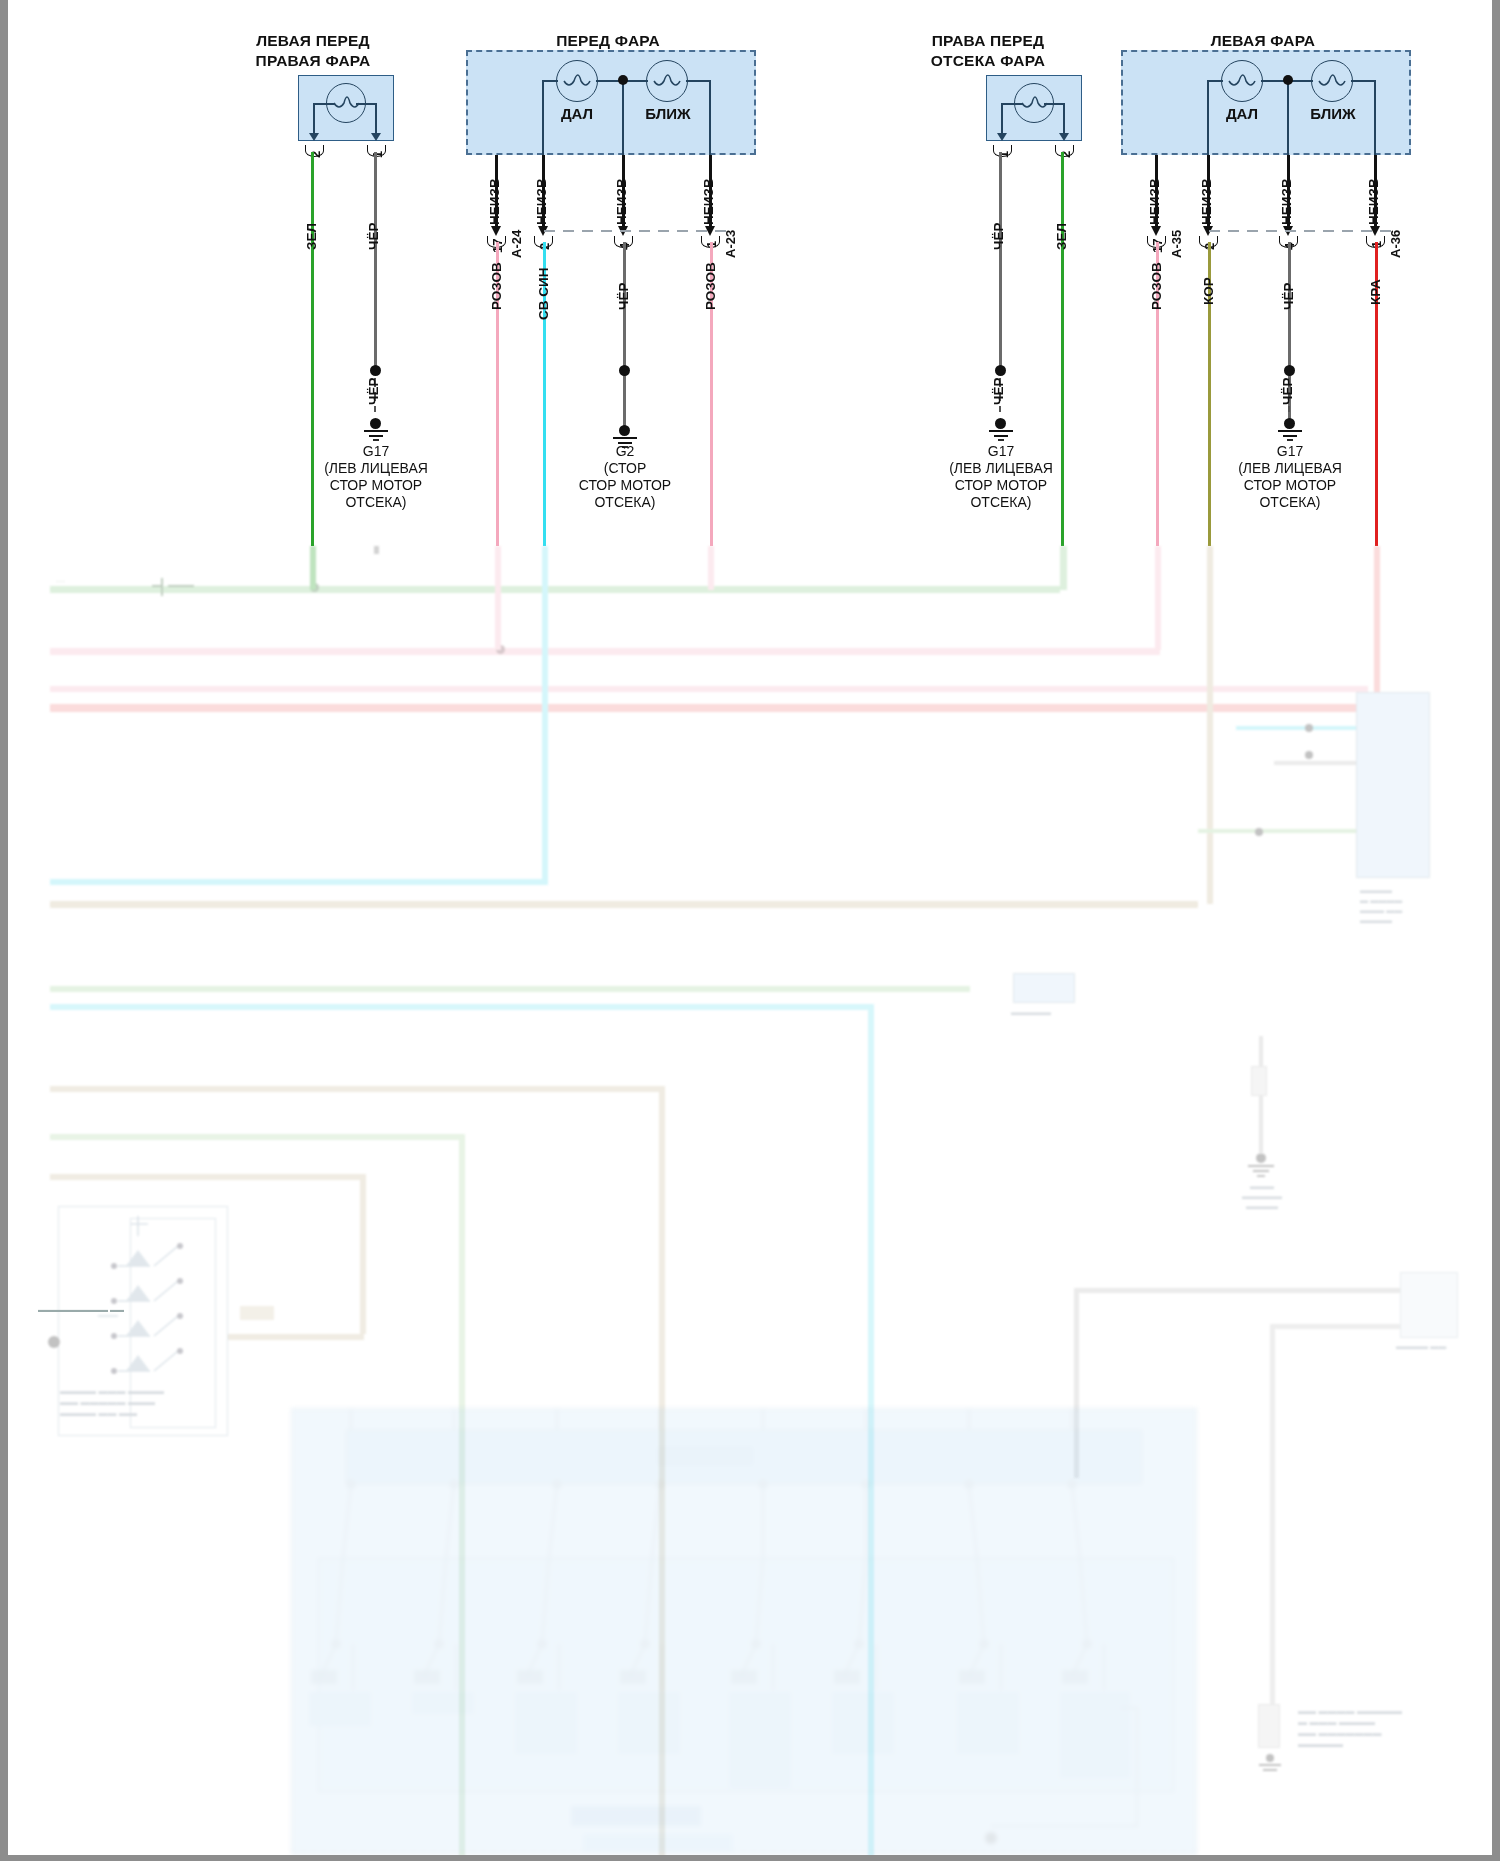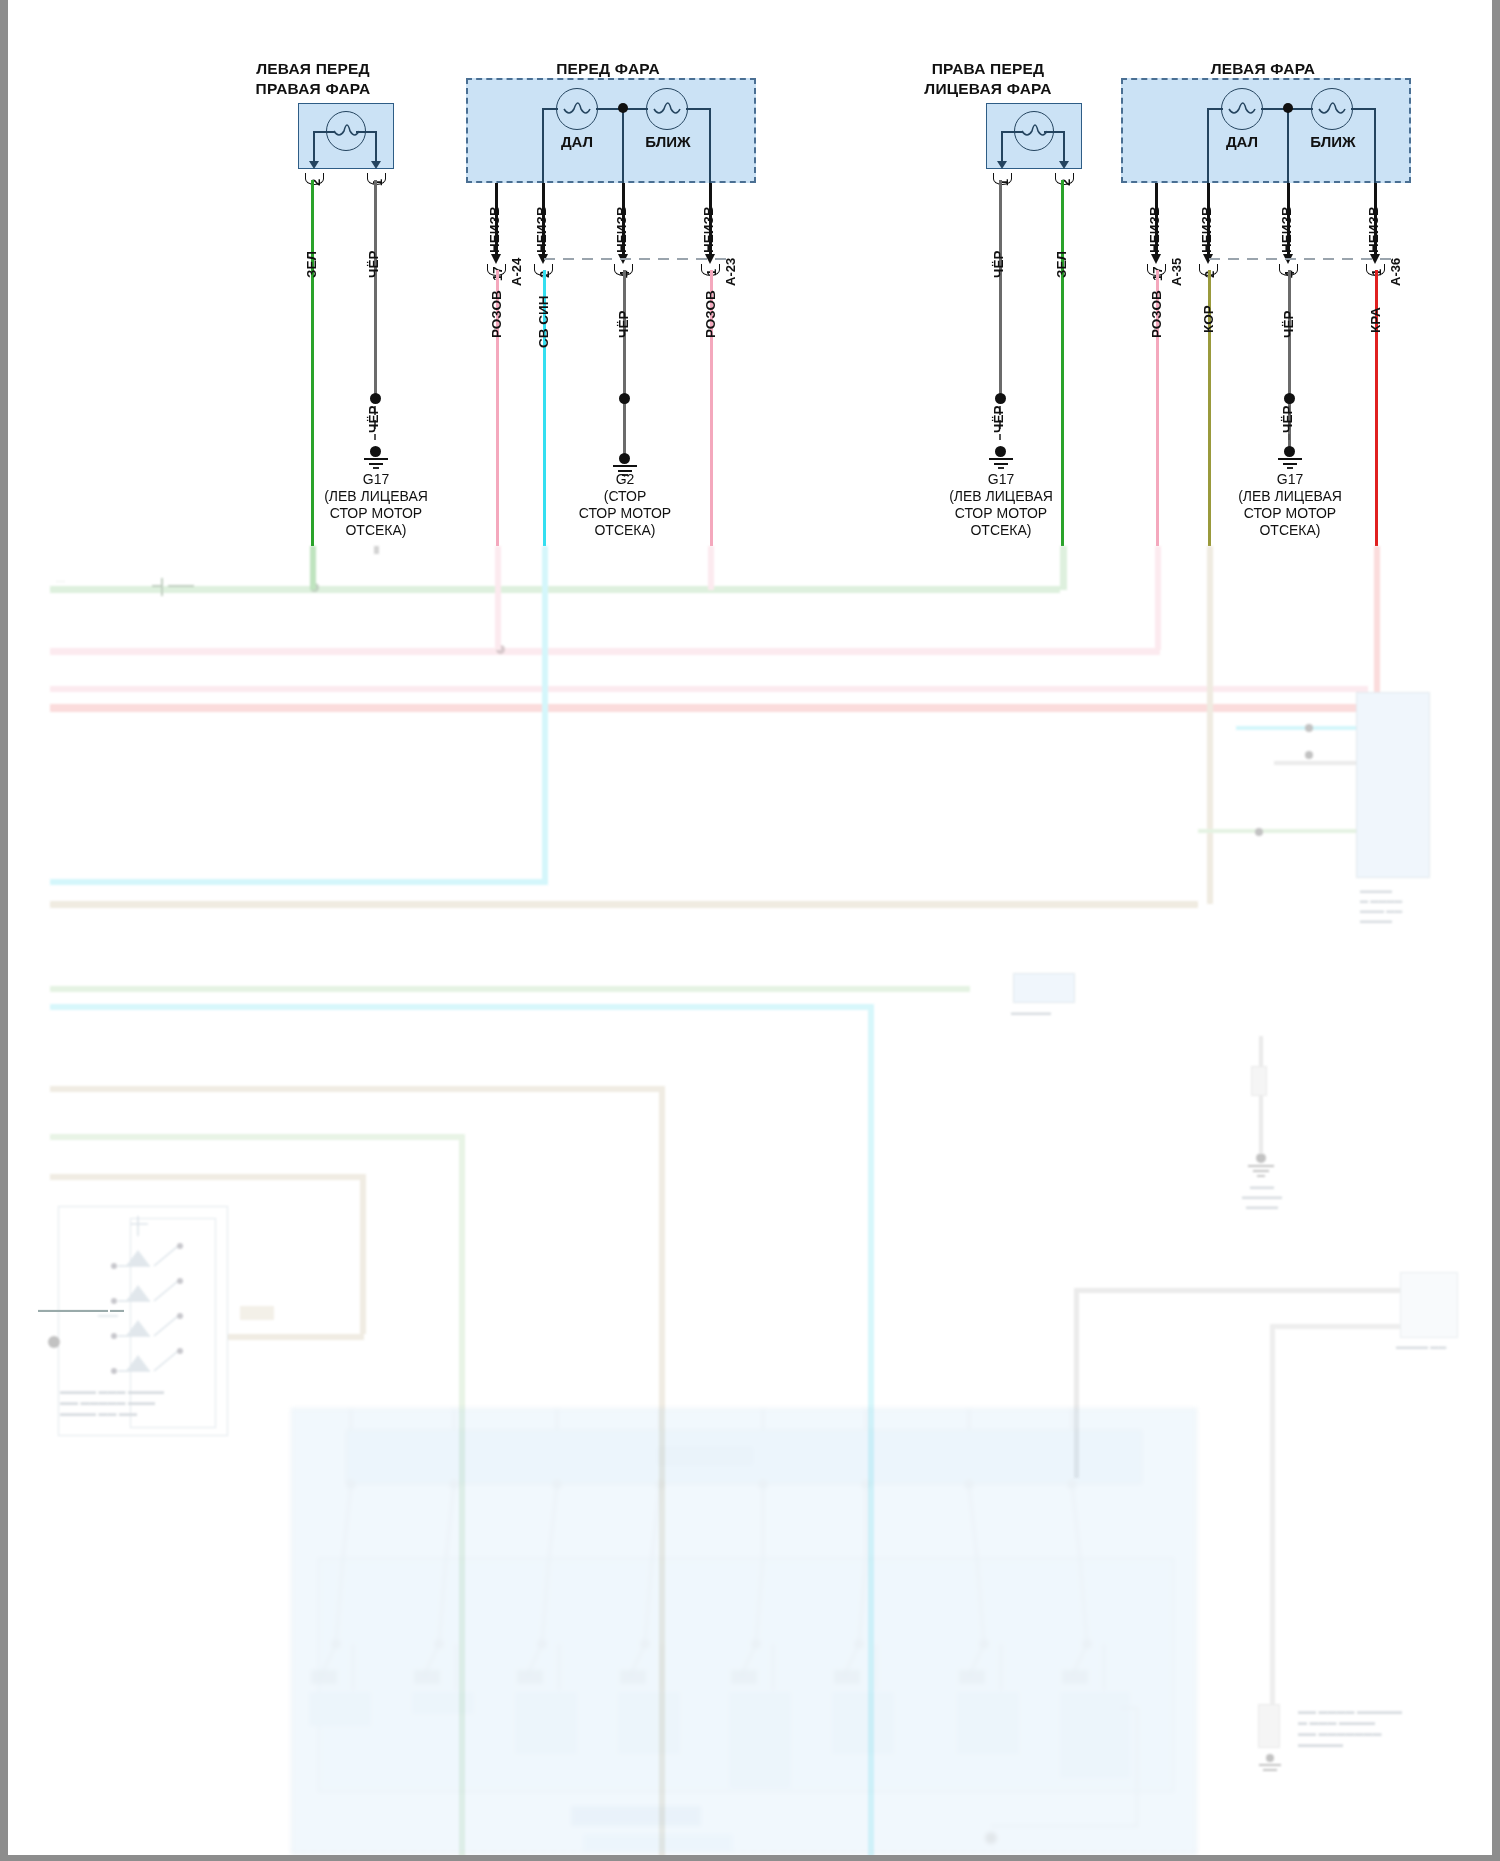--- a/index.html
+++ b/index.html
@@ -3,21 +3,21 @@
 <meta charset="utf-8">
 <style>
   html,body{margin:0;padding:0;background:#8a8a8a;}
   body{font-family:"Liberation Sans", sans-serif;}
   #page{position:relative;width:1500px;height:1861px;overflow:hidden;background:#8d8d8d;}
 
   
   #sheet{position:absolute;left:8px;top:0;width:1484px;height:1855px;background:#ffffff;overflow:hidden;}
 
   
-  #sharp{position:absolute;left:0;top:0;width:1435px;height:546px;background:#fff;margin-top:28px;}
+  #sharp{position:absolute;left:0;top:0;width:1435px;height:546px;background:#fff;}
   
   #faded{position:absolute;left:0;top:546px;width:1484px;height:1309px;background:#ffffff;}
   #faded .fz{position:absolute;inset:0;opacity:.30;filter:blur(1.1px);}
   #faded .fz2{position:absolute;inset:0;opacity:.16;filter:blur(2.2px);}
 
   
   .box{position:absolute;box-sizing:border-box;}
   .compbox{background:#cbe2f5;border:1.6px solid #2e5d86;}
   .dashbox{background:#cbe2f5;border:2px dashed #4a6f93;}
   .bulb{position:absolute;box-sizing:border-box;border:1.7px solid #24445f;border-radius:50%;background:transparent;}
@@ -163,21 +163,21 @@
       <line x1="6" y1="3" x2="30" y2="3" stroke="#111" stroke-width="2"></line>
       <line x1="11" y1="8" x2="25" y2="8" stroke="#111" stroke-width="2"></line>
       <line x1="15" y1="12" x2="21" y2="12" stroke="#111" stroke-width="1.8"></line>
     </svg>
     <div class="lbl gnd" style="left:537px;top:443px;width:160px;">G2</div>
     <div class="lbl gnd" style="left:537px;top:460px;width:160px;">(СТОР</div>
     <div class="lbl gnd" style="left:537px;top:477px;width:160px;">СТОР МОТОР</div>
     <div class="lbl gnd" style="left:537px;top:494px;width:160px;">ОТСЕКА)</div>
 
     <div class="lbl title" style="left:880px;top:32px;width:200px;">ПРАВА ПЕРЕД</div>
-    <div class="lbl title" style="left:880px;top:52px;width:200px;">ЛИЦЕВАЯ ФАРА</div>
+    <div class="lbl title" style="left:880px;top:52px;width:200px;">ОТСЕКА ФАРА</div>
 
     <div class="box compbox" style="left:978px;top:75px;width:96px;height:66px;"></div>
     <div class="bulb" style="left:1006px;top:83px;width:40px;height:40px;"></div>
     <svg style="position:absolute;left:1006px;top:83px;width:40px;height:40px;">
       <path d="M8,20 Q13,28 18,20 Q21,8 24,20 Q29,28 33,20" fill="none" stroke="#24445f" stroke-width="1.5"></path>
     </svg>
     <div class="vline" style="left:993px;top:103px;width:1.8px;height:32px;background:#24445f;"></div>
     <div class="hline" style="left:993px;top:103px;width:22px;height:1.8px;background:#24445f;"></div>
     <div class="vline" style="left:1055px;top:103px;width:1.8px;height:32px;background:#24445f;"></div>
     <div class="hline" style="left:1036px;top:103px;width:21px;height:1.8px;background:#24445f;"></div>

